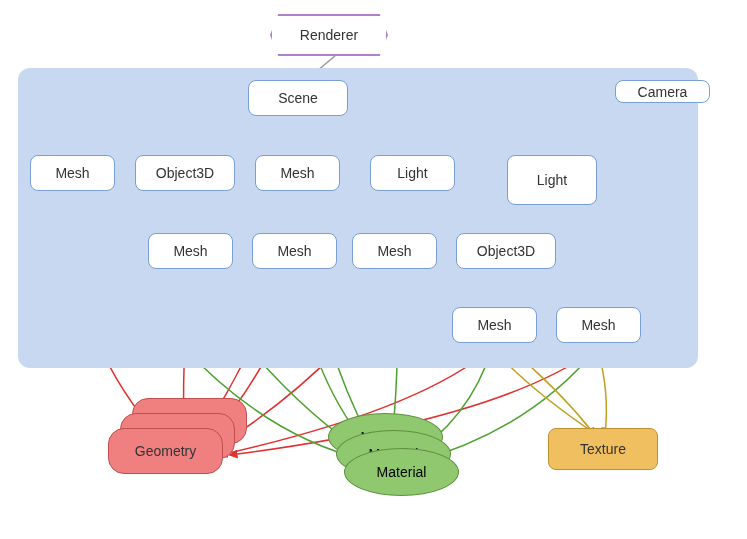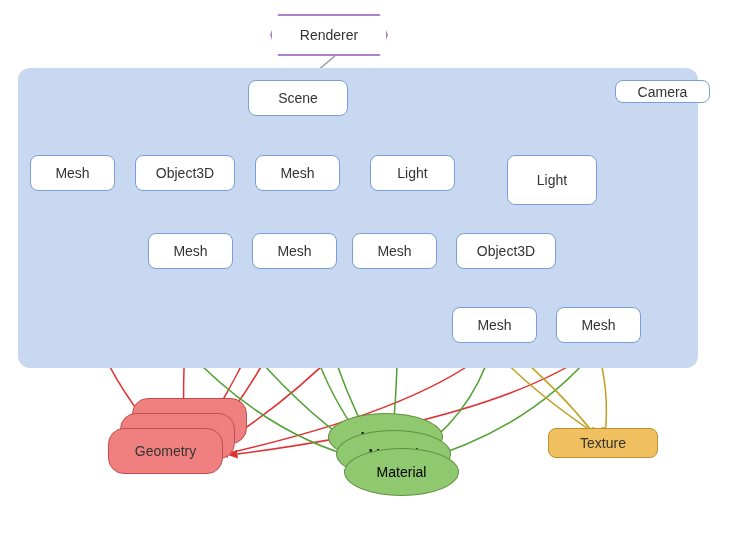--- a/index.html
+++ b/index.html
@@ -206,21 +206,21 @@
               background:#90c870; border:1.5px solid #609040; border-radius:50%;
               display:flex; align-items:center; justify-content:center; font-size:14px;">
     <span>Material</span>
   </div>
   <div style="position:absolute; left:344px; top:448px; width:115px; height:48px; z-index:13;
               background:#90c870; border:1.5px solid #609040; border-radius:50%;
               display:flex; align-items:center; justify-content:center; font-size:14px;">
     <span>Material</span>
   </div>
 
-  <div class="node texture" style="left:548px; top:428px; width:110px; height:30px; z-index:13; background:#f0c060; border-color:#c09030;">
+  <div class="node texture" style="left:548px; top:428px; width:110px; height:42px; z-index:13; background:#f0c060; border-color:#c09030;">
     <span>Texture</span>
   </div>
 
   <div style="position:absolute; left:270px; top:14px; width:118px; height:42px; z-index:20;
               background:white; border:2px solid #b080c8; border-radius:6px;
               display:flex; align-items:center; justify-content:center; font-size:14px;
               clip-path: polygon(7% 0%, 93% 0%, 100% 50%, 93% 100%, 7% 100%, 0% 50%);">
     <span style="font-size:14px; color:#333;">Renderer</span>
   </div>
 

